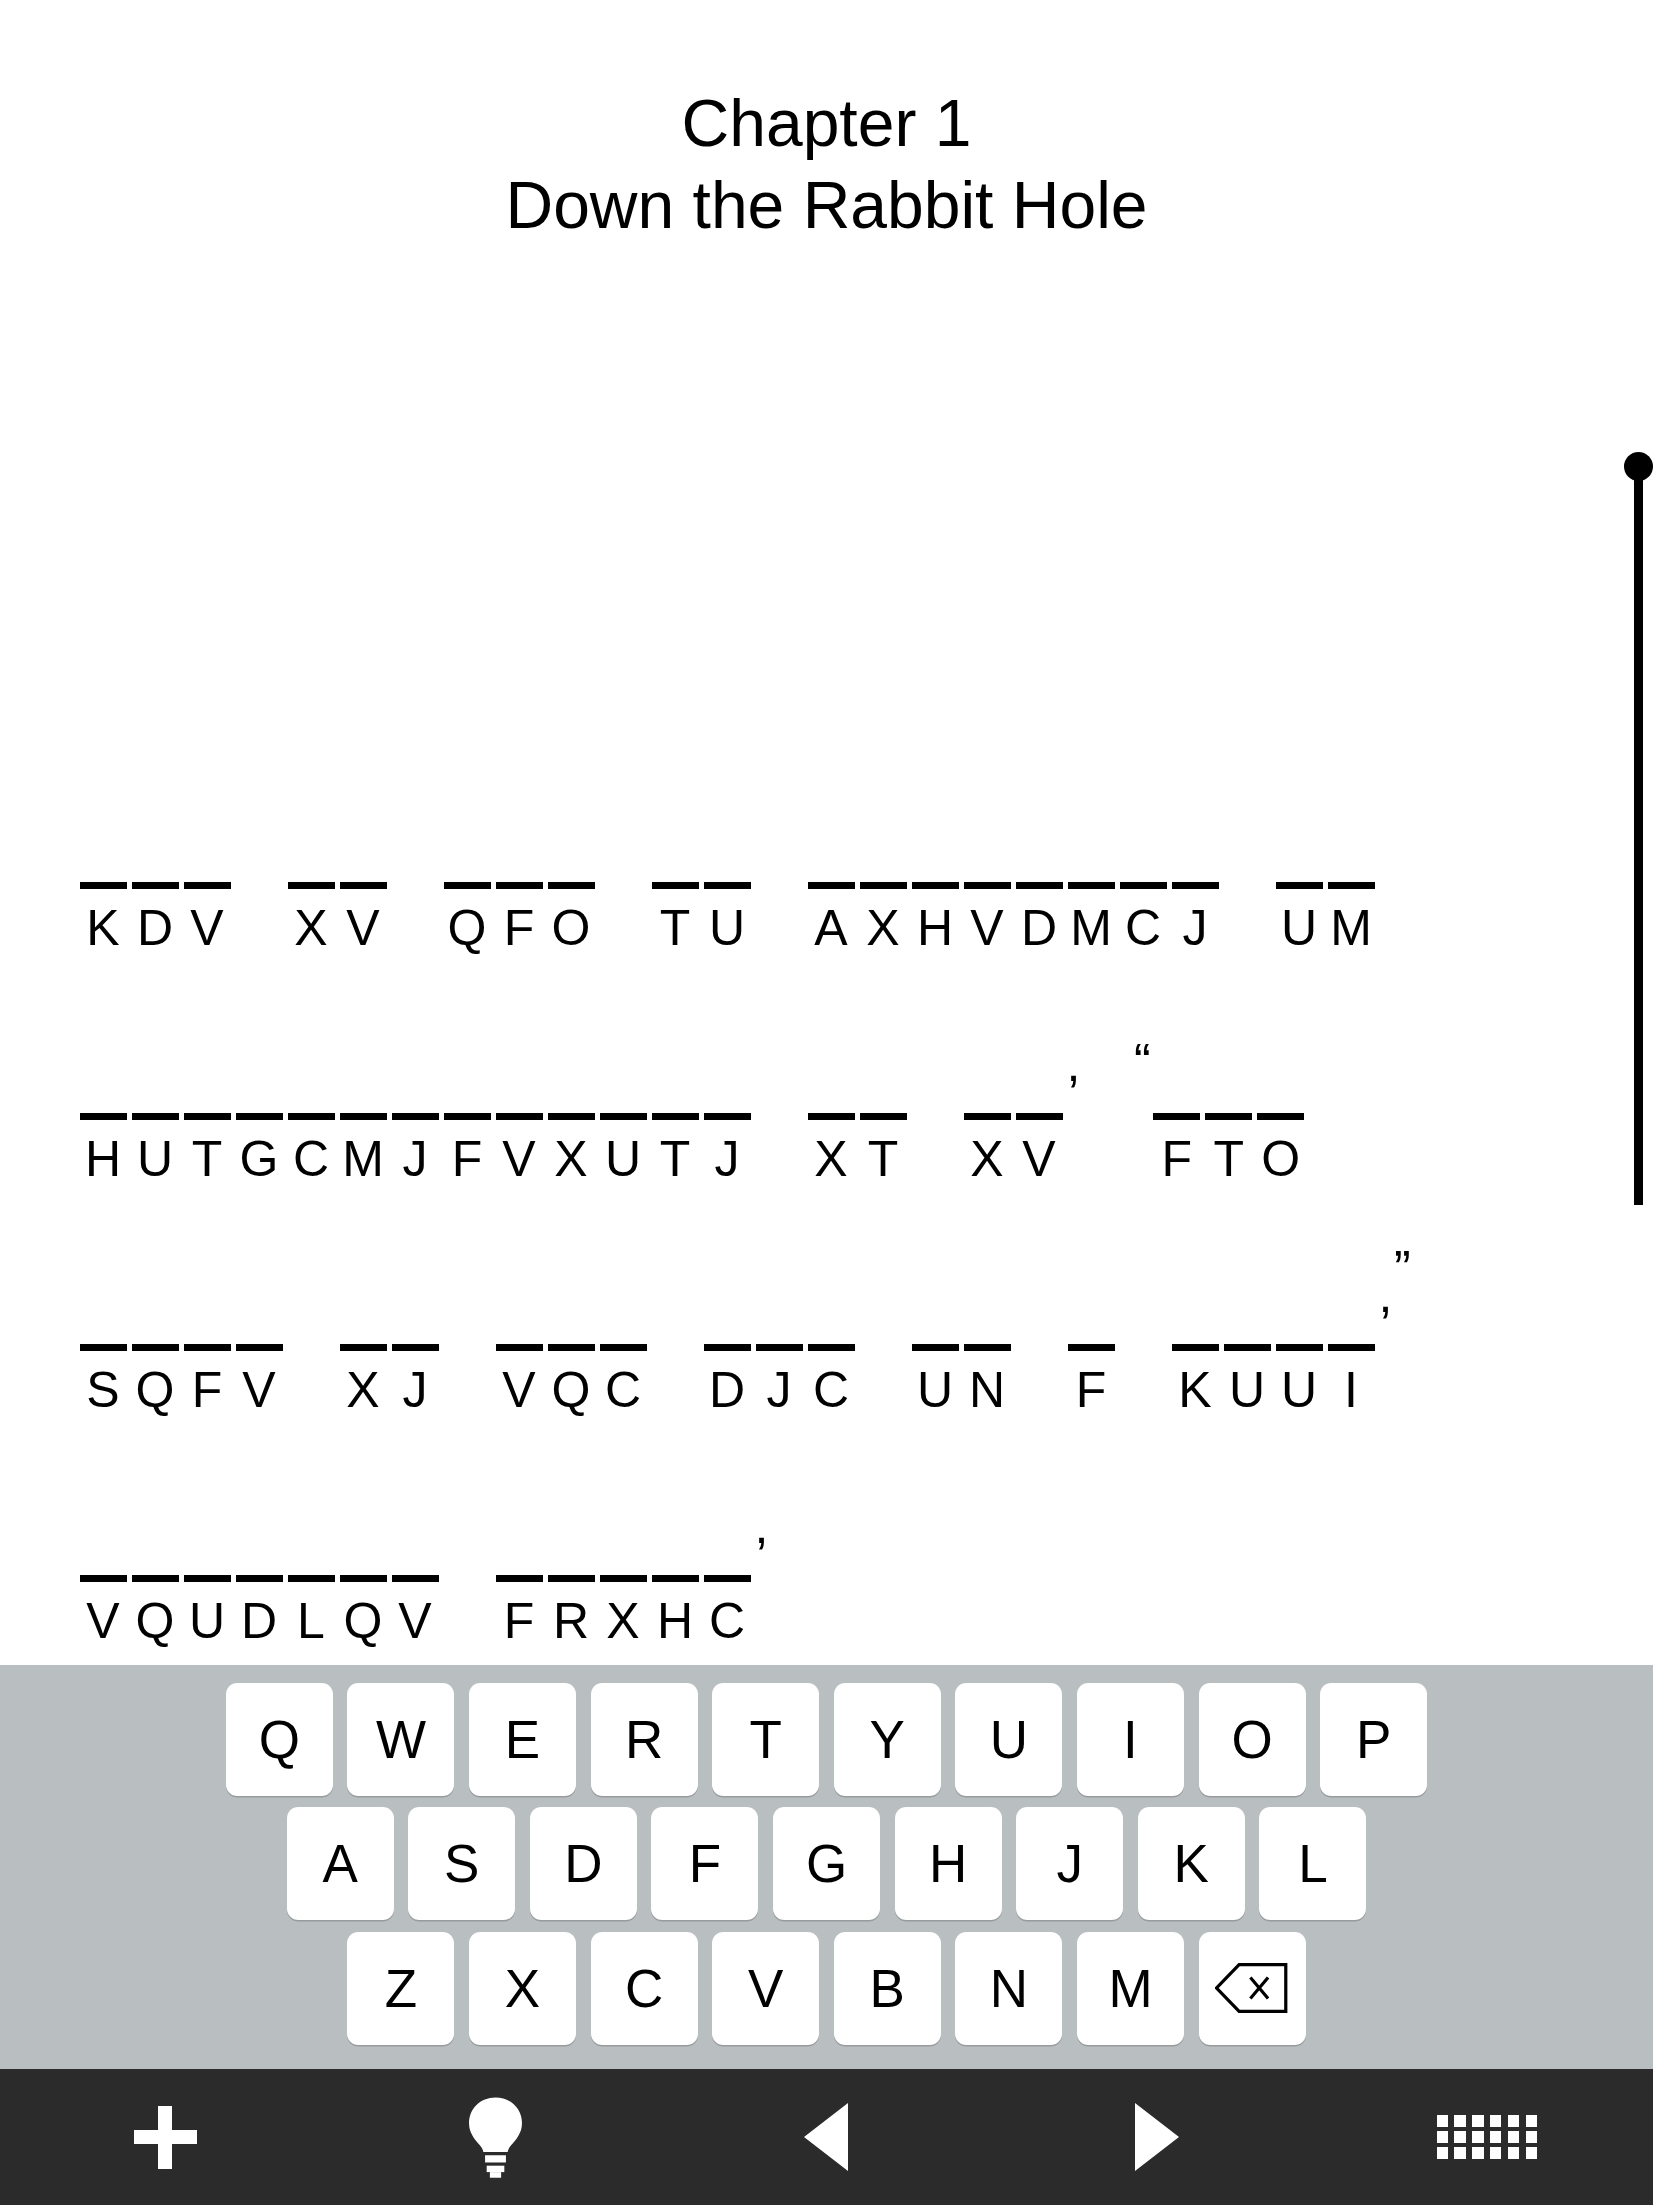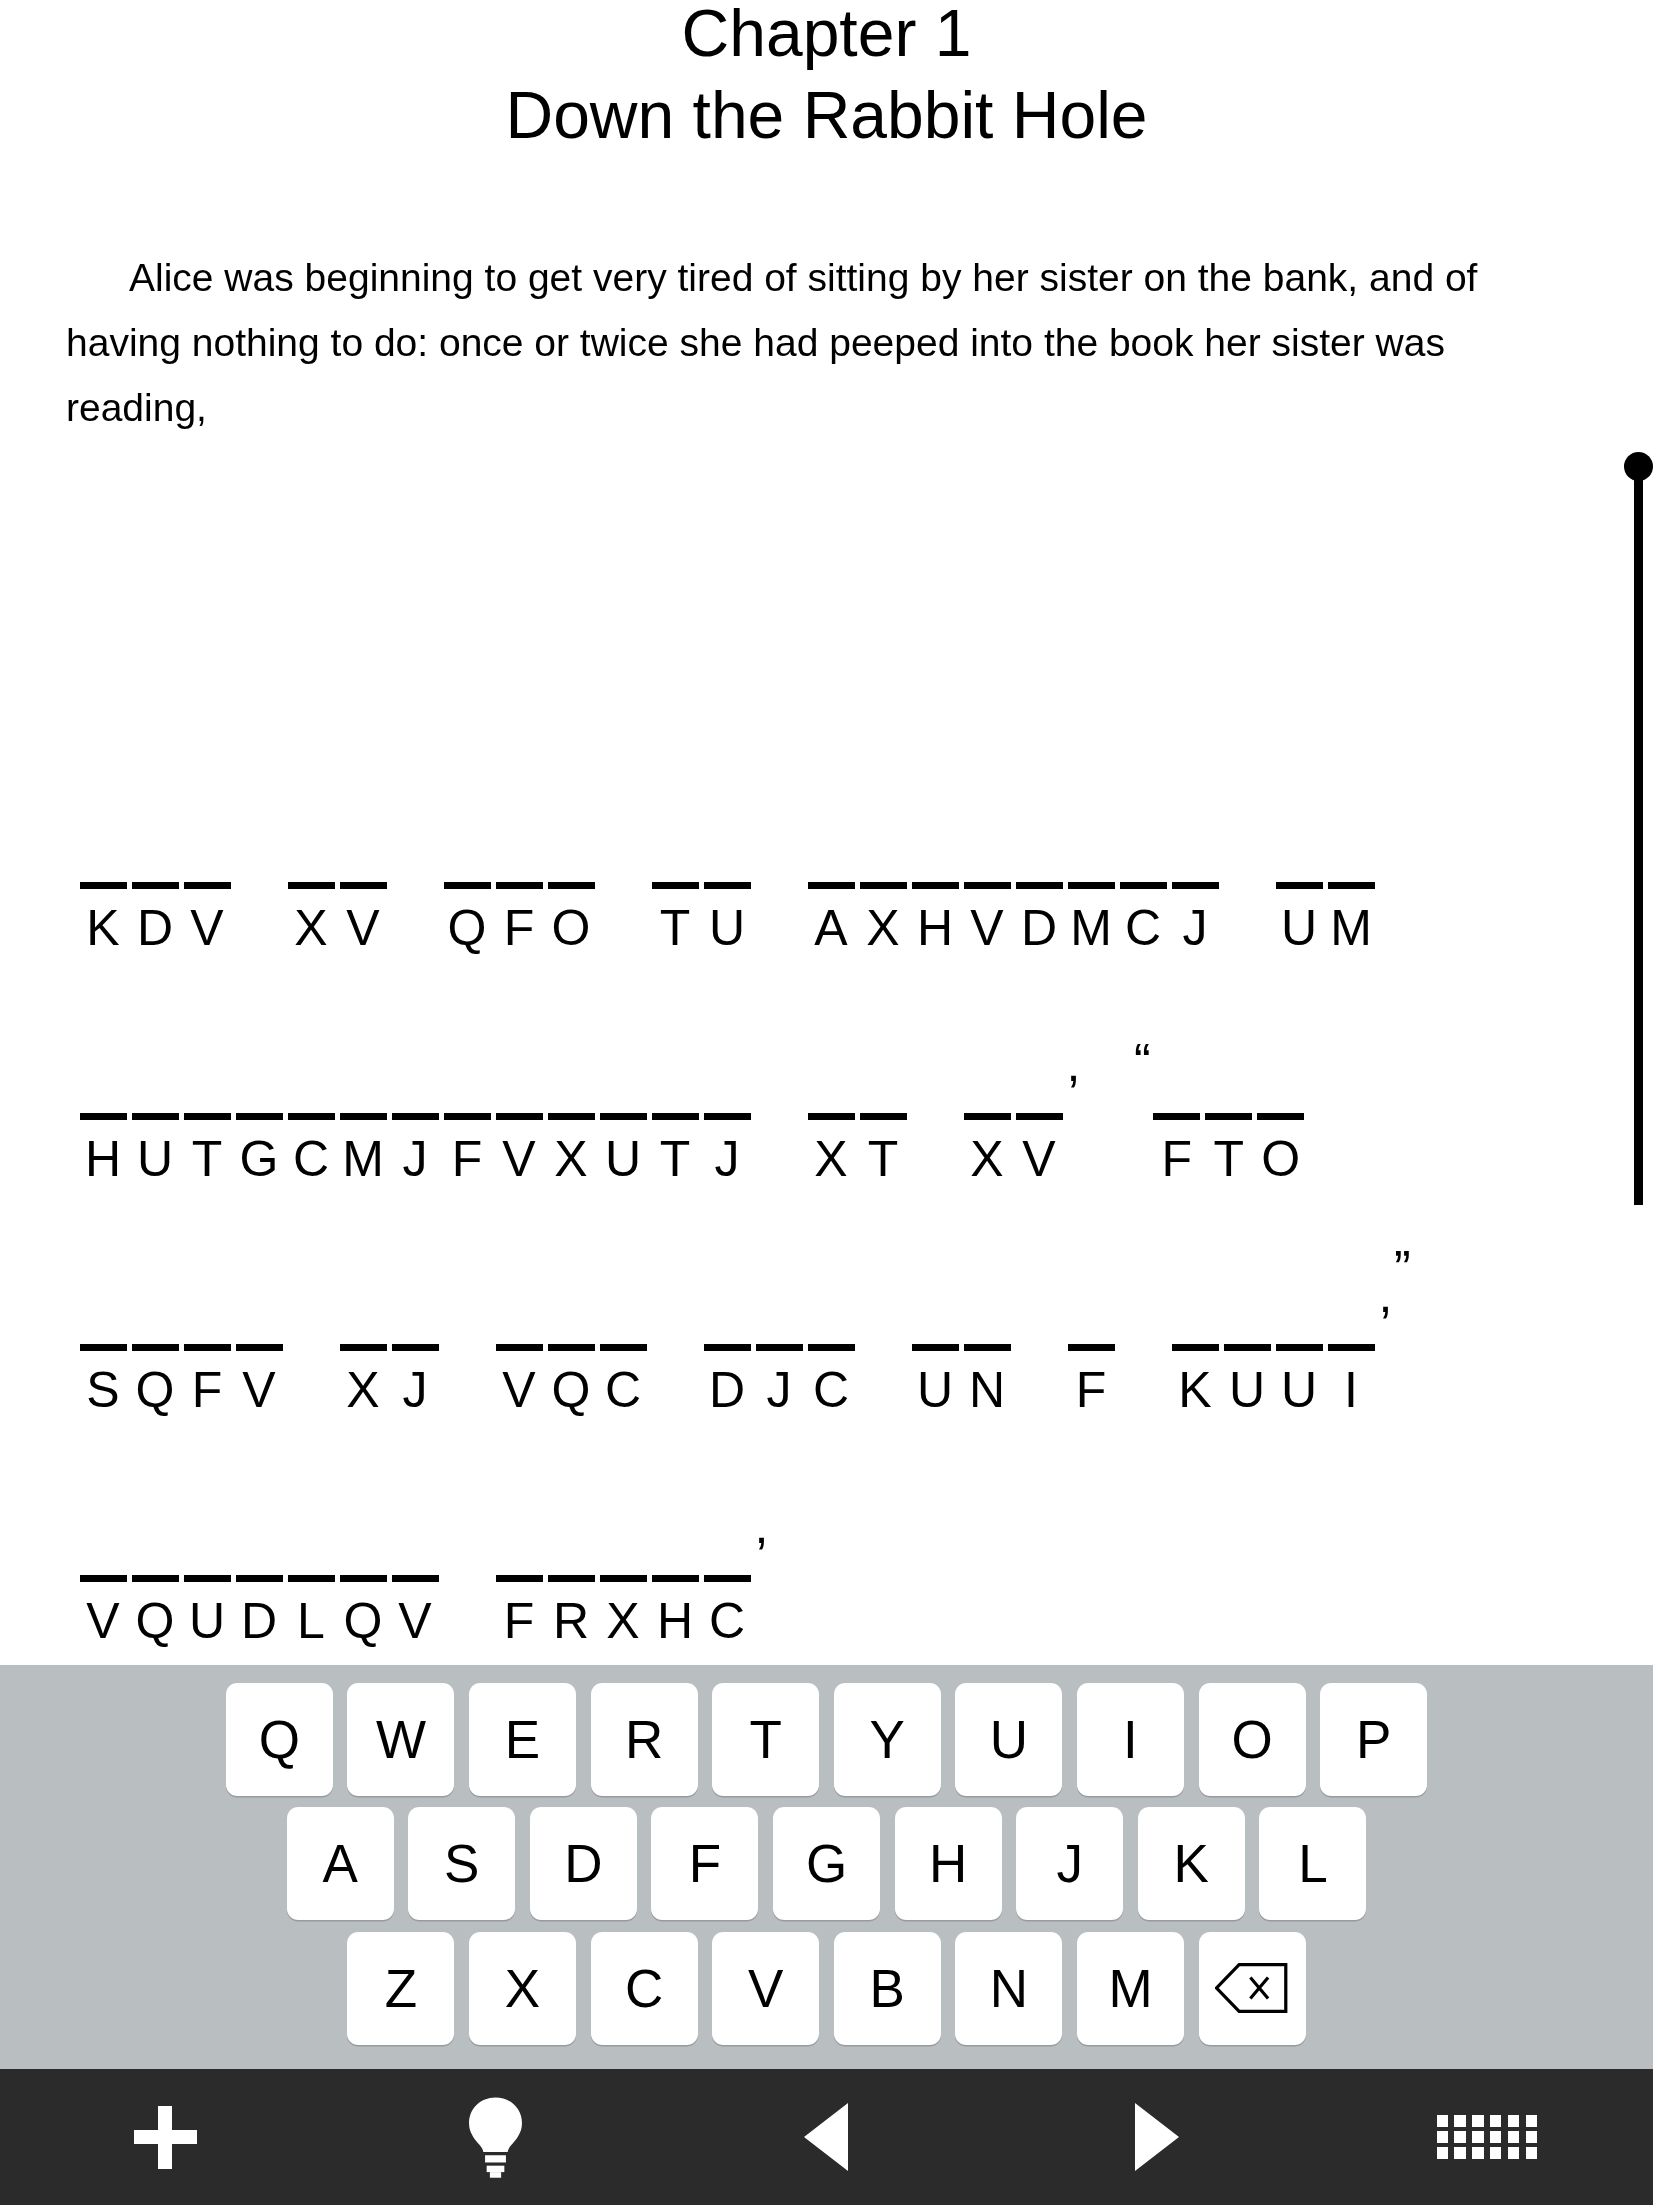--- a/index.html
+++ b/index.html
@@ -12,20 +12,21 @@
   }
   #app {
     position: relative;
     width: 1653px;
     height: 2205px;
     background: #ffffff;
   }
 
   
   .header {
+    padding-top: 90px;
     text-align: center;
   }
   .chapter-line {
     font-size: 66px;
     line-height: 1.0;
     color: #000;
     font-weight: 400;
   }
   .chapter-title {
     font-size: 66px;
@@ -243,21 +244,20 @@
 </head>
 <body>
 
 <div id="app">
 
   <div class="header">
     <div class="chapter-line">Chapter 1</div>
     <div class="chapter-title">Down the Rabbit Hole</div>
   </div>
 
-  <div class="excerpt">Alice was beginning to get very tired of sitting by her sister on the bank, and of having nothing to do: once or twice she had peeped into the book her sister was reading,</div>
 
   <div class="scrollbar-track">
     <div class="scrollbar-thumb"></div>
     <div class="scrollbar-knob"></div>
   </div>
 
   <div class="puzzle">
       <div class="puzzle-row">
         <div class="word">
           <div class="cell">

